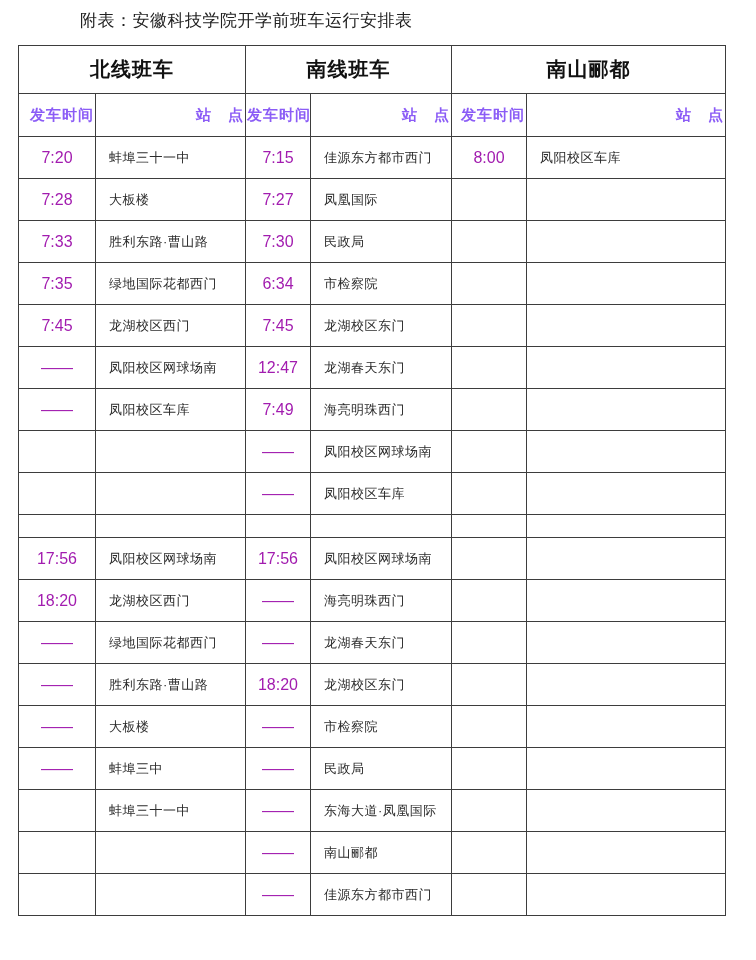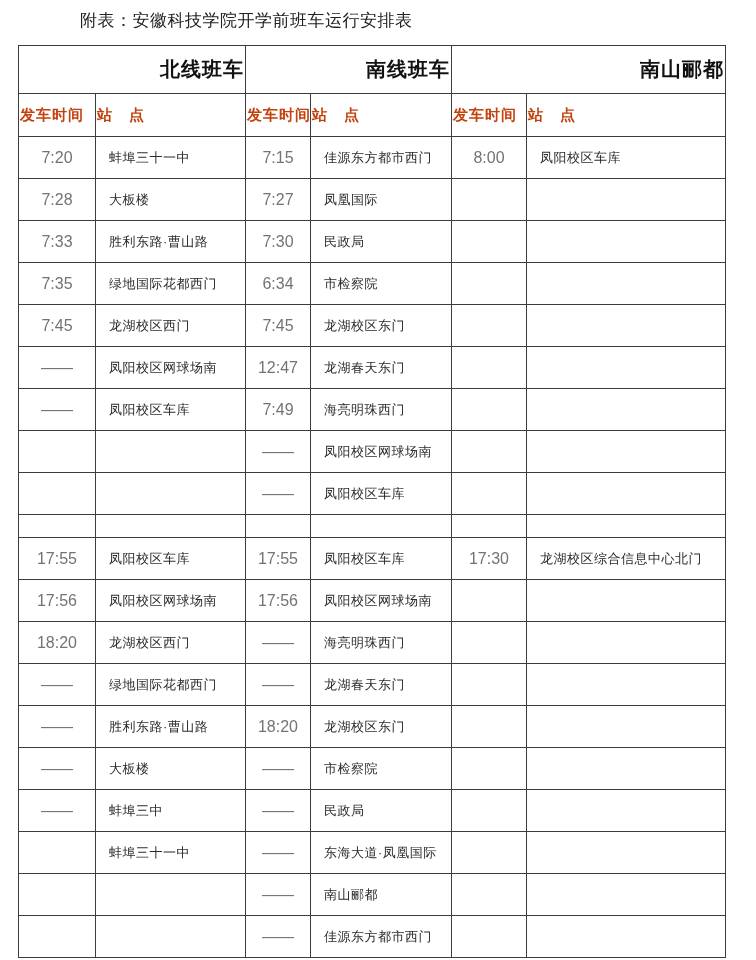--- a/index.html
+++ b/index.html
@@ -34,36 +34,36 @@
     border: 1.5px solid #3d3d3d;
     background: #ffffff;
     overflow: hidden;
     white-space: nowrap;
   }
   th.group-th {
     height: 45px;
     font-size: 20px;
     font-weight: bold;
     color: #111111;
-    text-align: right;
+    text-align: center;
     letter-spacing: 1px;
   }
   th.sub-th {
     height: 40px;
     font-size: 15px;
     font-weight: bold;
-    color: #c2410c;
-    text-align: left;
+    color: #8b5cf6;
+    text-align: right;
     letter-spacing: 1px;
   }
   td.time {
     height: 39px;
     text-align: center;
     font-size: 16px;
-    color: #737373;
+    color: #a21caf;
   }
   td.station {
     height: 39px;
     text-align: left;
     padding-left: 13px;
     font-size: 13px;
     color: #2b2b2b;
     letter-spacing: 0.5px;
   }
   tr.sep td {
@@ -179,28 +179,20 @@
       <tr class="sep">
         <td></td>
         <td></td>
         <td></td>
         <td></td>
         <td></td>
         <td></td>
       </tr>
 
       <tr>
-        <td class="time">17:55</td>
-        <td class="station">凤阳校区车库</td>
-        <td class="time">17:55</td>
-        <td class="station">凤阳校区车库</td>
-        <td class="time">17:30</td>
-        <td class="station">龙湖校区综合信息中心北门</td>
-      </tr>
-      <tr>
         <td class="time">17:56</td>
         <td class="station">凤阳校区网球场南</td>
         <td class="time">17:56</td>
         <td class="station">凤阳校区网球场南</td>
         <td class="time"></td>
         <td class="station"></td>
       </tr>
       <tr>
         <td class="time">18:20</td>
         <td class="station">龙湖校区西门</td>

